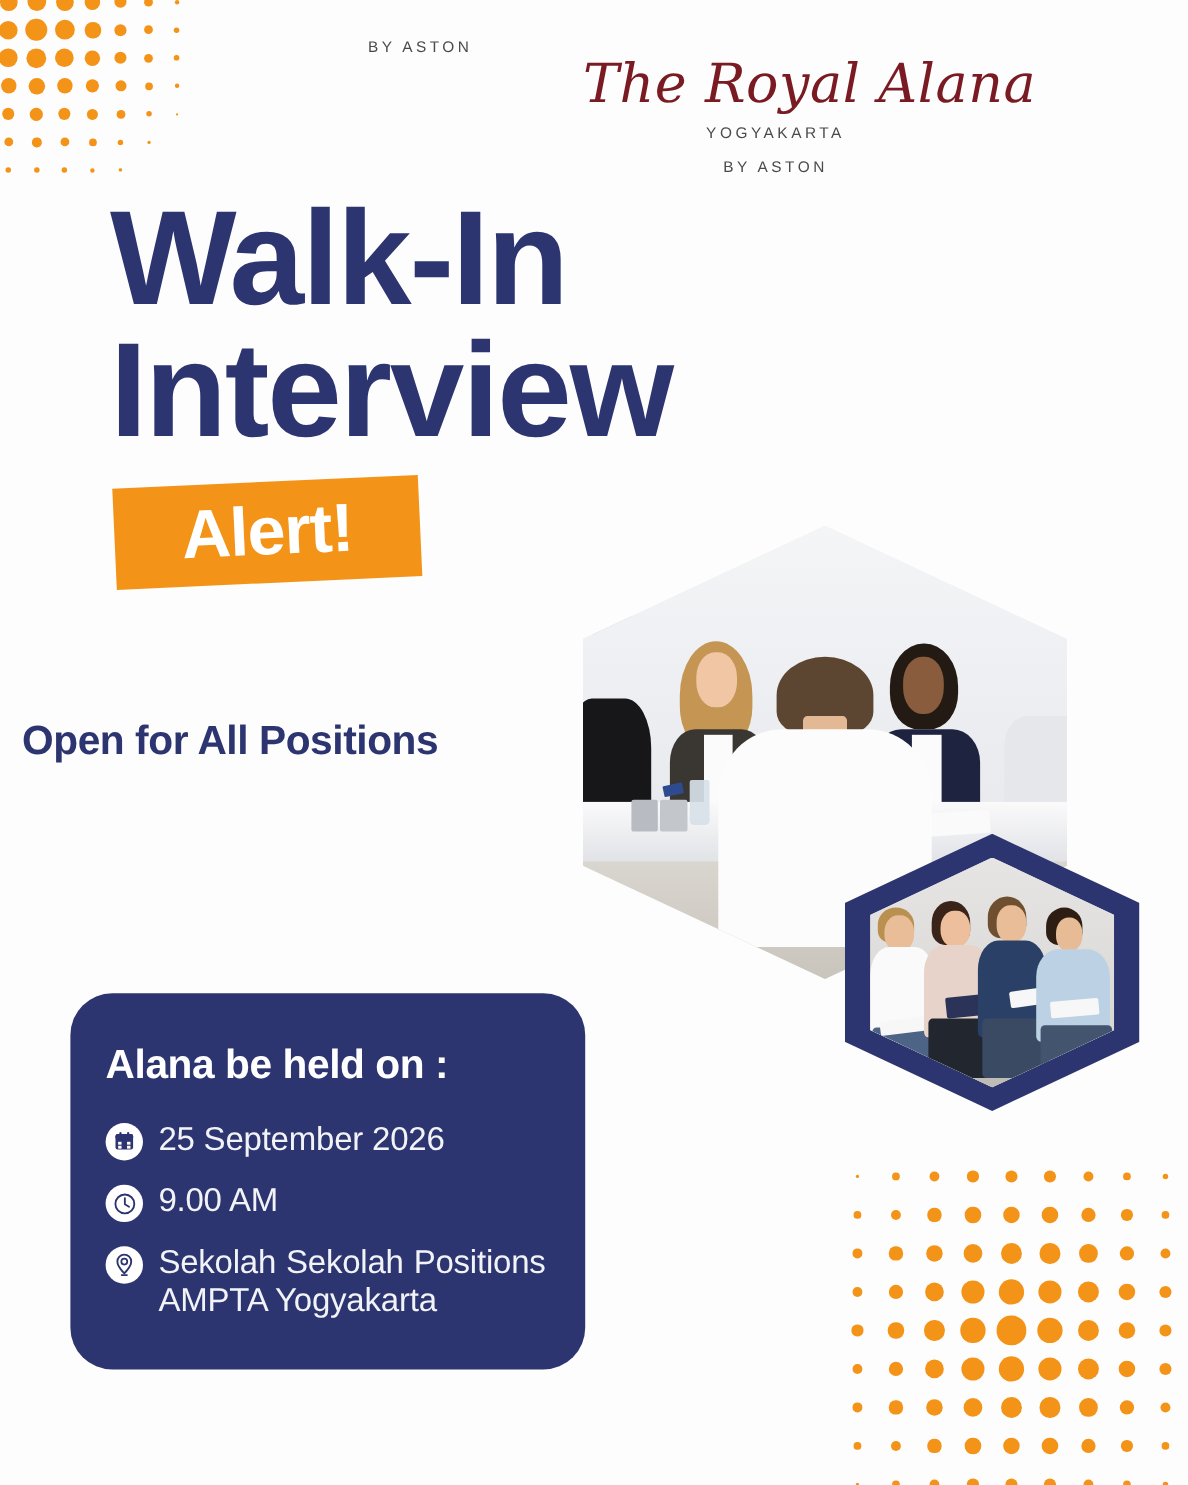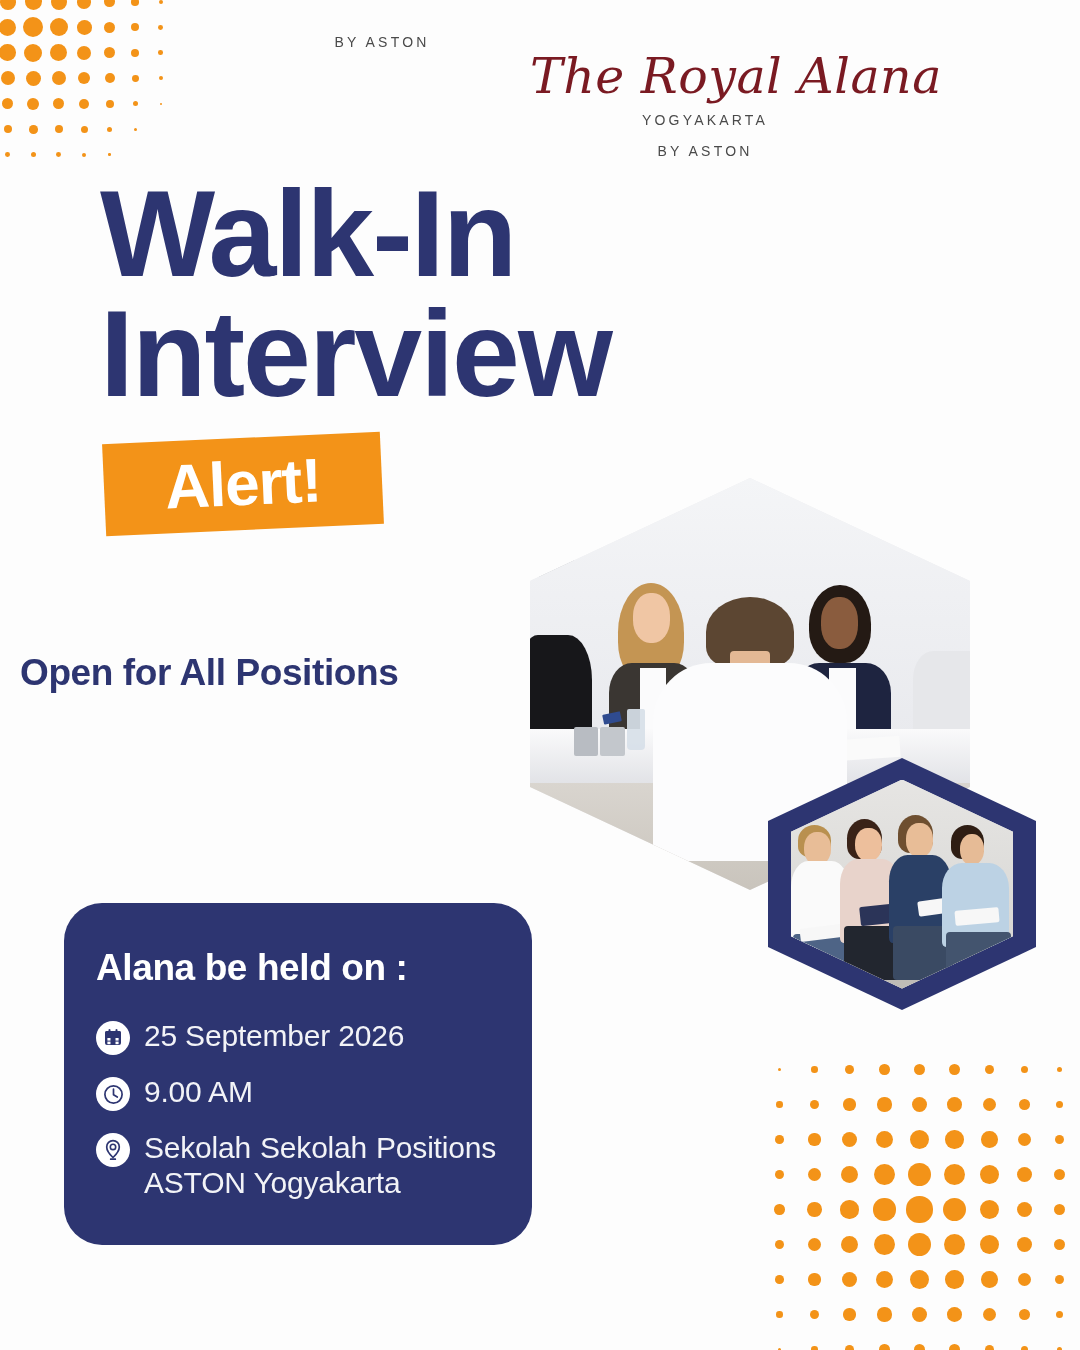--- a/index.html
+++ b/index.html
@@ -457,21 +457,21 @@
           <circle cx="10" cy="7.9" r="2.7" fill="none" stroke="#2D3571" stroke-width="1.6"></circle>
           <rect x="6.9" y="19.3" width="6.2" height="1.7" rx="0.6" fill="#2D3571"></rect>
         </svg>
       </span>
       <span class="info-text" id="location-text">
         <span class="justify-line">
           <span>Sekolah</span>
           <span>Sekolah</span>
           <span>Positions</span>
         </span>
-        <span>ASTON Yogyakarta</span>
+        <span>AMPTA Yogyakarta</span>
       </span>
     </div>
   </div>
 
   <div class="halftone" id="halftone-bottom-right">
       <div class="dot" style="width: 3.97059px; height: 3.97059px; left: 15.5147px; top: 15.5147px; background: rgb(243, 147, 24);"></div>
       <div class="dot" style="width: 6.66066px; height: 6.66066px; left: 49.1697px; top: 14.1697px; background: rgb(243, 147, 24);"></div>
       <div class="dot" style="width: 8.87393px; height: 8.87393px; left: 83.063px; top: 13.063px; background: rgb(243, 147, 24);"></div>
       <div class="dot" style="width: 10.4183px; height: 10.4183px; left: 117.291px; top: 12.2908px; background: rgb(243, 147, 24);"></div>
       <div class="dot" style="width: 11.0978px; height: 11.0978px; left: 151.951px; top: 11.9511px; background: rgb(243, 147, 24);"></div>

